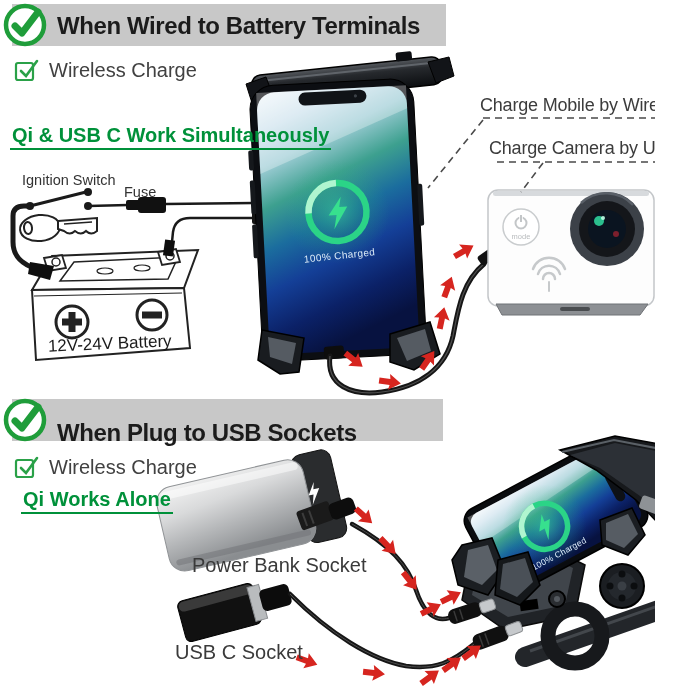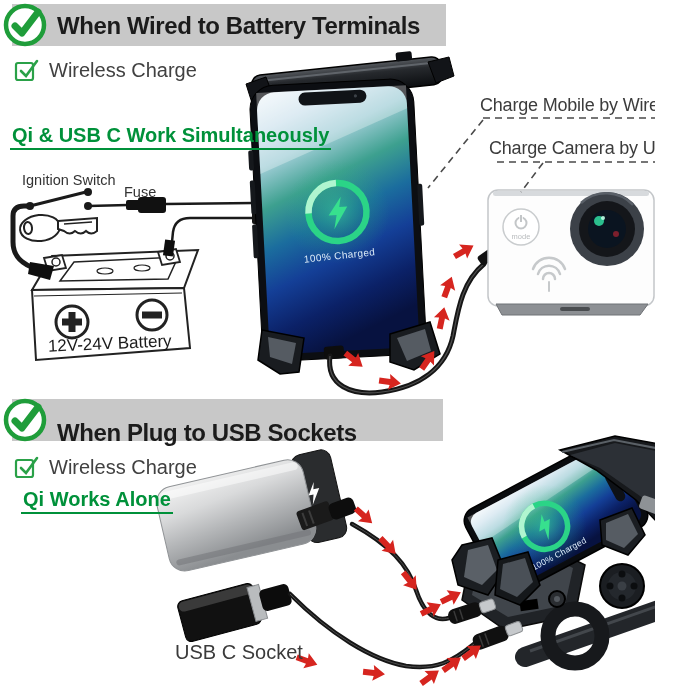--- a/index.html
+++ b/index.html
@@ -66,20 +66,21 @@
     <svg width="26" height="26" viewBox="0 0 26 26">
       <rect x="3" y="6" width="17" height="17" rx="2" fill="none" stroke="#2aa148" stroke-width="2.2"></rect>
       <path d="M 8,14 L 13,19 L 24,4" fill="none" stroke="#2aa148" stroke-width="2.6" stroke-linecap="round"></path>
     </svg>
     <span class="check-label">Wireless Charge</span>
   </div>
   <div class="abs txt" style="left:21px;top:488px;">
     <span class="hl">Qi Works Alone</span>
   </div>
 
+  <div class="abs txt socket-label" style="left:192px;top:554px;">Power Bank Socket</div>
   <div class="abs txt socket-label" style="left:175px;top:641px;">USB C Socket</div>
 
   <svg id="scene" width="679" height="688" viewBox="0 0 679 688">
     <defs>
       <linearGradient id="screenGrad1" x1="0.1" y1="0" x2="0.35" y2="1">
         <stop offset="0" stop-color="#eef5f9"></stop>
         <stop offset="0.12" stop-color="#cfe3ee"></stop>
         <stop offset="0.25" stop-color="#9fcdd6"></stop>
         <stop offset="0.4" stop-color="#3da08f"></stop>
         <stop offset="0.55" stop-color="#1b6d9e"></stop>

